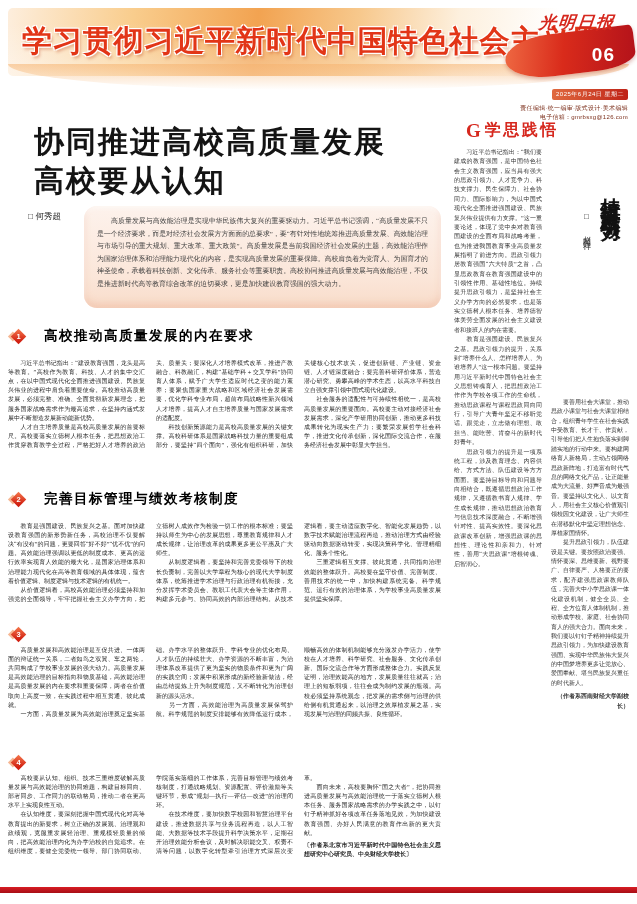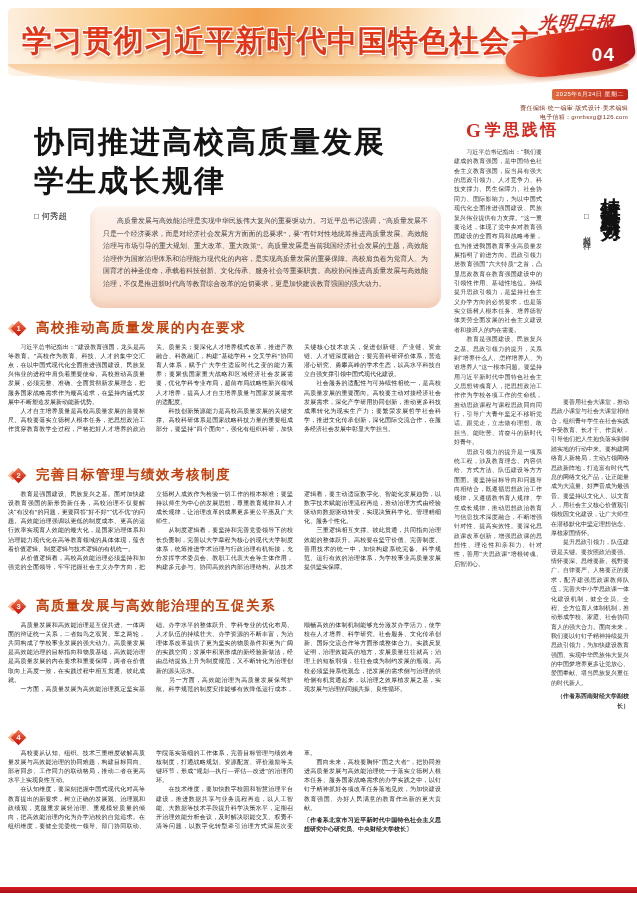--- a/index.html
+++ b/index.html
@@ -32,36 +32,36 @@
     font-size:6px;padding:1px 4px;border-radius:2px;letter-spacing:.5px;}
   .bm2,.bm3{font-size:6px;color:#7c2f1b;letter-spacing:.3px;}
 
   
   .content{position:absolute;left:8px;top:114px;width:621px;display:flex;gap:13px;}
   .main-col{width:433px;}
   .sidebar{flex:1;min-width:0;}
 
   .headline{margin:8px 0 6px 26px;font-family:Liberation Serif, serif;font-weight:bold;
     font-size:30px;line-height:1.3;color:#141414;letter-spacing:2px;}
-  .lead-row{display:flex;margin:4px 0 2px 26px;}
+  .lead-row{display:flex;margin:4px 0 2px 20px;}
   .byline{width:56px;font-size:8.5px;color:#222;padding-top:5px;flex:none;}
   .intro-box{flex:1;height:102px;box-sizing:border-box;padding:9px 13px;border-radius:13px;
     background:linear-gradient(180deg,#fdf2ec 0%,#fbe6d9 70%,#f8dcca 100%);
     box-shadow:inset 0 -4px 7px rgba(235,170,140,.4), inset 0 2px 4px rgba(255,255,255,.8);
     font-family:"Liberation Serif",serif;font-size:6.9px;line-height:1.82;color:#3e3e3e;
     text-align:justify;white-space:pre-wrap;overflow:hidden;}
 
   .section-h{display:flex;align-items:center;gap:9px;margin:11px 0 6px 2px;}
   .diamond{width:11px;height:11px;flex:none;margin:0 3px;transform:rotate(45deg);
     background:linear-gradient(135deg,#f5784c 0%,#d12112 80%);
     box-shadow:-4px 4px 0 -2px #f6b793;}
   .diamond b{display:block;transform:rotate(-45deg);color:#fff;font-size:7.5px;
     text-align:center;line-height:11px;font-family:"Liberation Sans",sans-serif;}
-  .section-h h2{margin:0;font-family:"Liberation Serif",serif;font-size:13.5px;font-weight:bold;
-    color:#c2410c;letter-spacing:1.5px;}
+  .section-h h2{margin:8px;font-family:"Liberation Serif",serif;font-size:13.5px;font-weight:bold;
+    color:#000000;letter-spacing:1.5px;}
 
   .cols{column-count:3;column-gap:11px;font-family:"Liberation Serif",serif;font-size:6px;
     line-height:1.52;text-align:justify;color:#262626;white-space:pre-wrap;overflow:hidden;}
   .h-s1{height:112px;} .h-s2{height:96px;} .h-s3{height:100px;} .h-s4{height:126px;}
   .main-foot{display:block;font-weight:bold;margin-top:3px;}
 
   
   .sb-header{display:flex;align-items:center;gap:4px;margin:6px 0 7px 12px;}
   .g-logo{color:#d6281e;font-size:19px;font-weight:bold;font-family:"Liberation Serif",serif;line-height:.9;}
   .sb-label{color:#d6281e;font-size:16px;font-weight:bold;letter-spacing:2.5px;}
@@ -86,32 +86,32 @@
 <body>
 
 <div class="page">
 
   <div class="banner">
     <div class="banner-wave"></div>
     <div class="banner-title">学习贯彻习近平新时代中国特色社会主义思想</div>
     <div class="banner-edition">专刊</div>
     <div class="ribbon"></div>
     <div class="masthead">光明日报</div>
-    <div class="page-num">04</div>
+    <div class="page-num">06</div>
   </div>
   <div class="banner-meta">
     <div><span class="bm1">2025年6月24日 星期二</span></div>
     <div class="bm2">责任编辑·统一编审·版式设计·美术编辑</div>
     <div class="bm3">电子信箱：gmrbsxg@126.com</div>
   </div>
 
   <div class="content">
 
     <div class="main-col">
-      <h1 class="headline"><span>协同推进高校高质量发展</span><br><span>学生成长规律</span></h1>
+      <h1 class="headline"><span>协同推进高校高质量发展</span><br><span>高校要从认知</span></h1>
 
       <div class="lead-row">
         <div class="byline">□ 何秀超</div>
         <div class="intro-box">　　高质量发展与高效能治理是实现中华民族伟大复兴的重要驱动力。习近平总书记强调，“高质量发展不只是一个经济要求，而是对经济社会发展方方面面的总要求”，要“有针对性地统筹推进高质量发展、高效能治理与市场引导的重大规划、重大改革、重大政策”。高质量发展是当前我国经济社会发展的主题，高效能治理作为国家治理体系和治理能力现代化的内容，是实现高质量发展的重要保障。高校肩负着为党育人、为国育才的神圣使命，承载着科技创新、文化传承、服务社会等重要职责。高校协同推进高质量发展与高效能治理，不仅是推进新时代高等教育综合改革的迫切要求，更是加快建设教育强国的强大动力。</div>
       </div>
 
       <div class="section-h">
         <span class="diamond">
             <b>1</b>
           </span>
@@ -130,21 +130,20 @@
       </div>
       <div class="cols h-s2">　　教育是强国建设、民族复兴之基。面对加快建设教育强国的新形势新任务，高校治理不仅要解决“有没有”的问题，更要回答“好不好”“优不优”的问题。高效能治理强调以更低的制度成本、更高的运行效率实现育人效能的最大化，是国家治理体系和治理能力现代化在高等教育领域的具体体现，蕴含着价值逻辑、制度逻辑与技术逻辑的有机统一。
 　　从价值逻辑看，高校高效能治理必须坚持和加强党的全面领导，牢牢把握社会主义办学方向，把立德树人成效作为检验一切工作的根本标准；要坚持以师生为中心的发展思想，尊重教育规律和人才成长规律，让治理改革的成果更多更公平惠及广大师生。
 　　从制度逻辑看，要坚持和完善党委领导下的校长负责制，完善以大学章程为核心的现代大学制度体系，统筹推进学术治理与行政治理有机衔接，充分发挥学术委员会、教职工代表大会等主体作用，构建多元参与、协同高效的内部治理结构。从技术逻辑看，要主动适应数字化、智能化发展趋势，以数字技术赋能治理流程再造，推动治理方式由经验驱动向数据驱动转变，实现决策科学化、管理精细化、服务个性化。
 　　三重逻辑相互支撑、彼此贯通，共同指向治理效能的整体跃升。高校要在坚守价值、完善制度、善用技术的统一中，加快构建系统完备、科学规范、运行有效的治理体系，为学校事业高质量发展提供坚实保障。</div>
 
       <div class="section-h">
         <span class="diamond">
             <b>3</b>
           </span>
-        <h2>高质量发展与高效能治理的互促关系</h2>
       </div>
       <div class="cols h-s3">　　高质量发展和高效能治理是互促共进、一体两面的辩证统一关系，二者如鸟之双翼、车之两轮，共同构成了学校事业发展的强大动力。高质量发展是高效能治理的目标指向和物质基础，高效能治理是高质量发展的内在要求和重要保障，两者在价值取向上高度一致，在实践过程中相互贯通、彼此成就。
 　　一方面，高质量发展为高效能治理奠定坚实基础。办学水平的整体跃升、学科专业的优化布局、人才队伍的持续壮大、办学资源的不断丰富，为治理体系改革提供了更为坚实的物质条件和更为广阔的实践空间；发展中积累形成的新经验新做法，经由总结提炼上升为制度规范，又不断转化为治理创新的源头活水。
 　　另一方面，高效能治理为高质量发展保驾护航。科学规范的制度安排能够有效降低运行成本，顺畅高效的体制机制能够充分激发办学活力，使学校在人才培养、科学研究、社会服务、文化传承创新、国际交流合作等方面形成整体合力。实践反复证明，治理效能高的地方，发展质量往往就高；治理上的短板弱项，往往会成为制约发展的瓶颈。高校必须坚持系统观念，把发展的需求侧与治理的供给侧有机贯通起来，以治理之效厚植发展之基，实现发展与治理的同频共振、良性循环。</div>
 
       <div class="section-h">
         <span class="diamond">
             <b>4</b>
           </span>
       </div>

